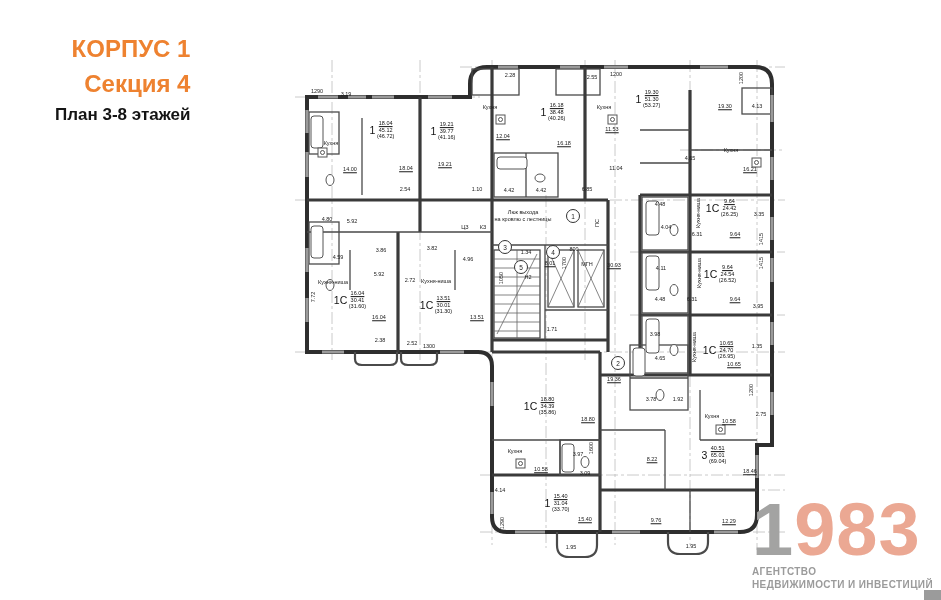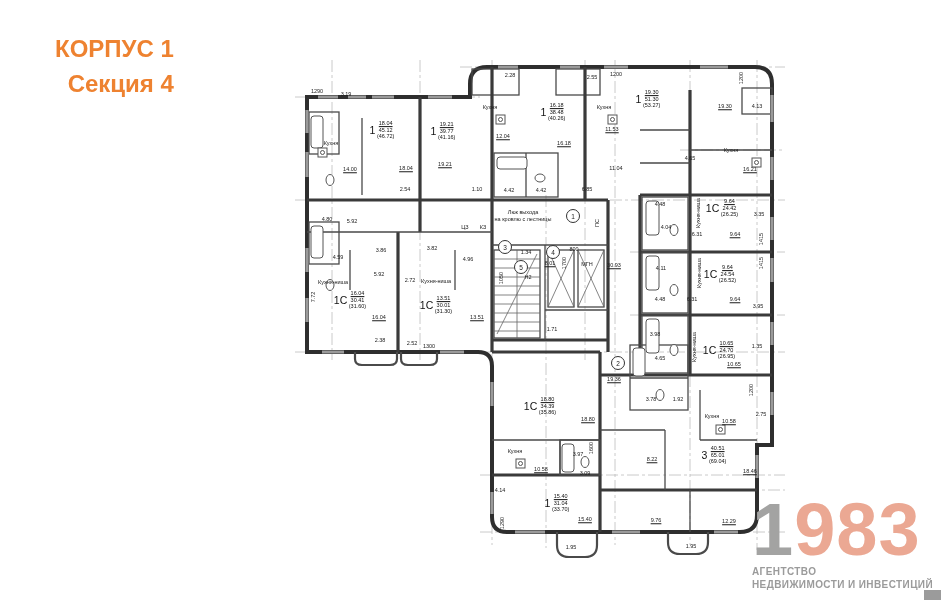--- a/index.html
+++ b/index.html
@@ -48,20 +48,21 @@
                background:#9b9b9b;}
 </style>
 </head>
 <body>
 
 <div class="stage">
 
   <div class="header">
     <div class="t1">КОРПУС 1</div>
     <div class="t2">Секция 4</div>
+    <div class="t3">План 3-8 этажей</div>
   </div>
 
   <svg id="plan" width="941" height="600" viewBox="0 0 941 600">
 
     <g>
       <path class="axis" d="M332,60 V360 M420,60 V360 M492,60 V545 M585,60 V360 M690,60 V545 M757,60 V550 M615,60 V545 M546,195 V548"></path>
       <path class="axis" d="M295,97 H480 M295,200 H785 M295,352 H785 M460,67 H785 M630,252 H785 M630,315 H785 M480,475 H785 M480,532 H785 M680,150 H785 M600,490 H785"></path>
     </g>
 
     <g>

